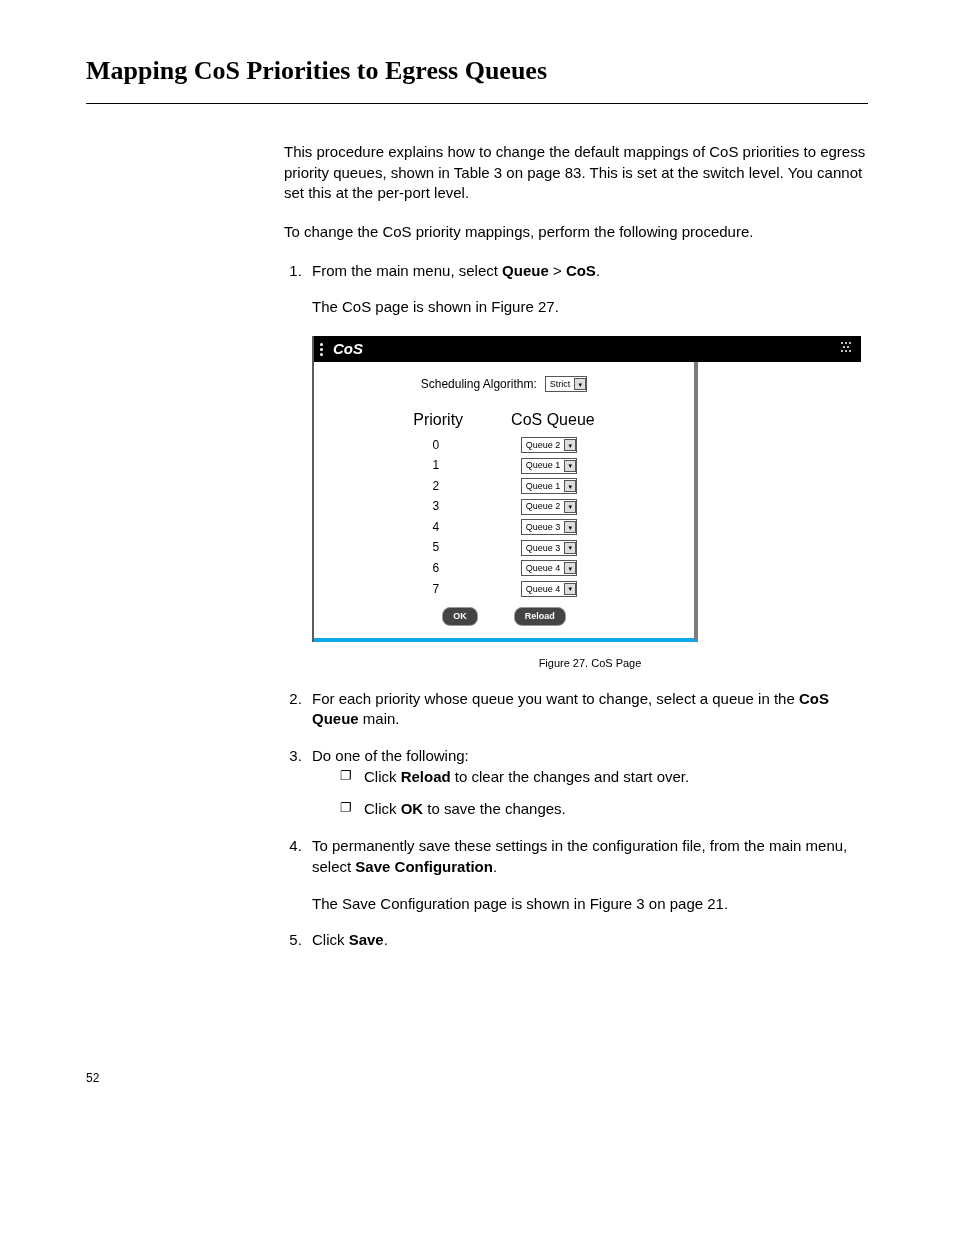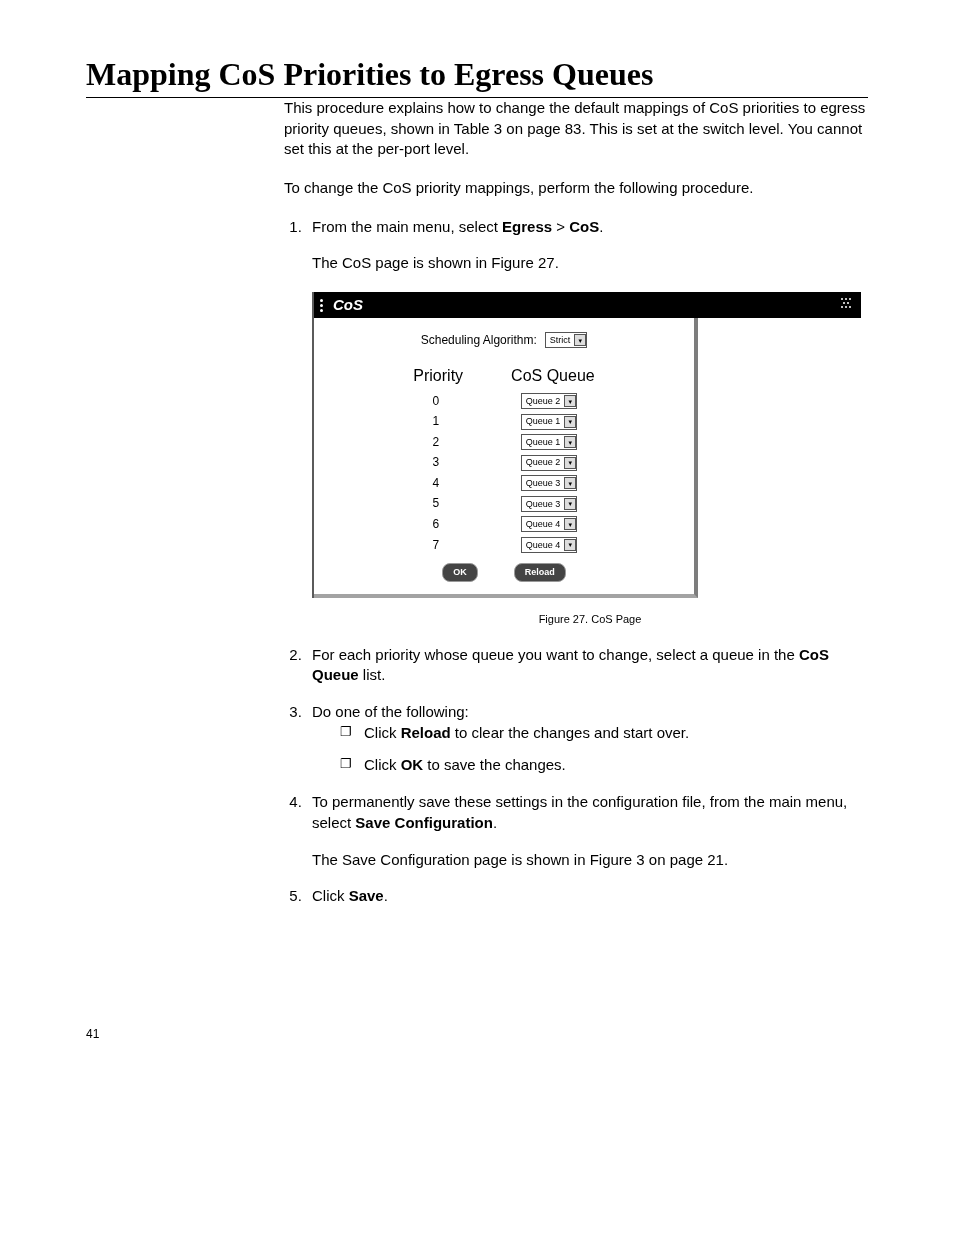--- a/index.html
+++ b/index.html
@@ -12,24 +12,25 @@
   }
   .page {
     padding: 56px 86px 40px 86px;
   }
   .chapter-header {
     font-size: 12px;
     margin-bottom: 46px;
   }
   .section-title {
     font-family: "Times New Roman", Times, serif;
-    font-size: 32px;
+    font-size: 26px;
     font-weight: bold;
     border-bottom: 1px solid #000;
-    padding-bottom: 4px;
+    padding-bottom: 17px;
+    margin-bottom: 38px;
   }
   .body-col {
     margin-left: 198px;
     font-size: 15px;
     line-height: 1.38;
   }
   .para { margin-bottom: 18px; }
   ol.steps {
     list-style: decimal;
     padding-left: 22px;
@@ -94,21 +95,21 @@
     font-weight: bold;
     font-style: italic;
     font-size: 15px;
   }
   .title-icon {
     color: #fff;
   }
   .cos-body {
     background: #fff;
     border-right: 4px solid #7d7d7d;
-    border-bottom: 4px solid #a3a3a3;
+    border-bottom: 4px solid #0ea5e9;
     width: 380px;
     margin-left: 0;
     padding: 14px 0 12px 0;
   }
   .cos-outer {
     padding: 0 0 0 0;
   }
   .sched-row {
     display: flex;
     align-items: center;
@@ -185,21 +186,21 @@
 <div class="page">
 
   <div class="section-title">Mapping CoS Priorities to Egress Queues</div>
 
   <div class="body-col">
     <div class="para">This procedure explains how to change the default mappings of CoS priorities to egress priority queues, shown in Table 3 on page 83. This is set at the switch level. You cannot set this at the per-port level.</div>
     <div class="para">To change the CoS priority mappings, perform the following procedure.</div>
 
     <ol class="steps">
       <li>
-        <span>From the main menu, select </span><b>Egress</b><span> &gt; </span><b>CoS</b><span>.</span>
+        <span>From the main menu, select </span><b>Queue</b><span> &gt; </span><b>CoS</b><span>.</span>
         <div class="step-sub">The CoS page is shown in Figure 27.</div>
 
         <div class="figure-wrap">
           <div class="cos-panel">
             <div class="cos-titlebar">
               <div class="cos-titlebar-left">
                 <div class="title-dots">
                     <span></span>
                     <span></span>
                     <span></span>
@@ -297,21 +298,21 @@
                   <span class="pillbtn">Reload</span>
                 </div>
               </div>
             </div>
           </div>
           <div class="figure-caption">Figure 27. CoS Page</div>
         </div>
       </li>
 
       <li>
-        <span>For each priority whose queue you want to change, select a queue in the </span><b>CoS Queue</b><span> list.</span>
+        <span>For each priority whose queue you want to change, select a queue in the </span><b>CoS Queue</b><span> main.</span>
       </li>
 
       <li>
         <span>Do one of the following:</span>
         <ul class="checks step-sub">
           <li>
             <span>Click </span><b>Reload</b><span> to clear the changes and start over.</span>
           </li>
           <li>
             <span>Click </span><b>OK</b><span> to save the changes.</span>
@@ -323,14 +324,14 @@
         <span>To permanently save these settings in the configuration file, from the main menu, select </span><b>Save Configuration</b><span>.</span>
         <div class="step-sub">The Save Configuration page is shown in Figure 3 on page 21.</div>
       </li>
 
       <li>
         <span>Click </span><b>Save</b><span>.</span>
       </li>
     </ol>
   </div>
 
-  <div class="page-number">41</div>
+  <div class="page-number">52</div>
 </div>
 
 </body></html>

